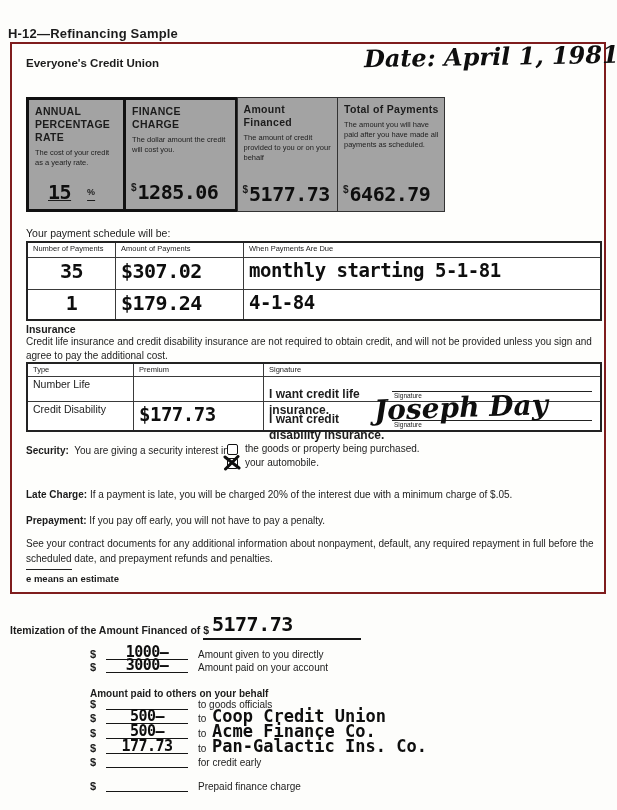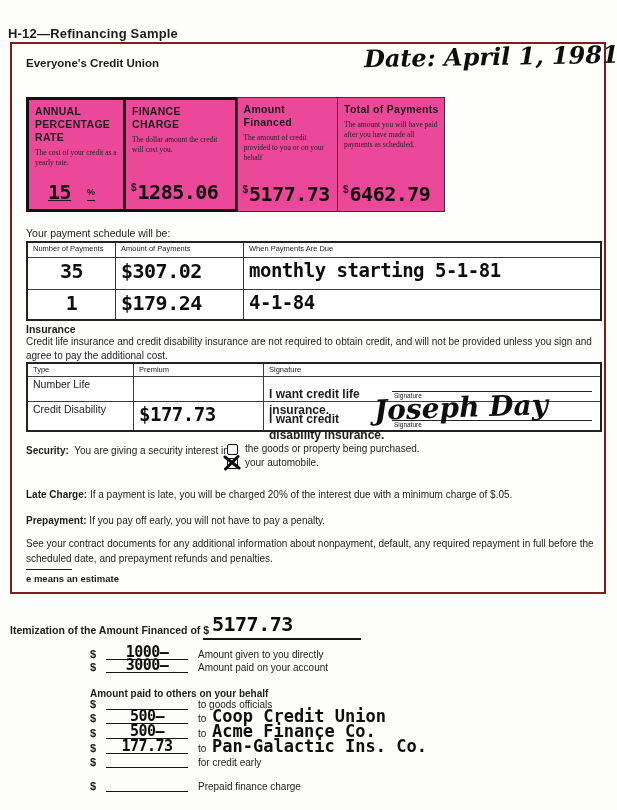--- a/index.html
+++ b/index.html
@@ -14,29 +14,29 @@
   .cursive{font-family:"DejaVu Serif", serif;font-style:italic;font-weight:700;color:#0e0e0e;}
 
   .page-title{left:8px;top:6px;font-size:13px;font-weight:600;letter-spacing:0.2px;margin-top:20px;}
 
   .main-box{left:10px;top:42px;width:592px;height:548px;border:2px solid #7f1d1d;background:#fefefc;}
   .creditor{left:14px;top:13px;font-size:11.5px;font-weight:700;}
   .date-hw{left:352px;top:-2px;font-size:24px;white-space:nowrap;transform:rotate(-1deg);}
 
   
   .fed-table{left:14px;top:53px;display:flex;align-items:stretch;}
-  .fed-cell{box-sizing:border-box;position:relative;height:115px;padding:5px 5px 4px 6px;background:#ec4899;}
+  .fed-cell{box-sizing:border-box;position:relative;height:115px;padding:5px 5px 4px 6px;background:#a3a3a3;}
   .fed-cell.heavy{border:3px solid #111;}
   .fed-cell.light{border:1.5px solid #333;}
   .fed-cell.c0{width:100px;}
   .fed-cell.c1{width:115px;margin-left:-3px;}
   .fed-cell.c2{width:102px;margin-left:-1.5px;}
   .fed-cell.c3{width:108px;margin-left:-1.5px;}
   .fed-title{font-size:10.5px;line-height:1.25;font-weight:600;letter-spacing:0.3px;}
-  .fed-desc{font-size:7.5px;line-height:1.3;margin-top:4px;color:#222;font-family:Liberation Serif, serif;}
+  .fed-desc{font-size:7.5px;line-height:1.3;margin-top:4px;color:#222;}
   .fed-value{position:absolute;left:5px;bottom:5px;white-space:nowrap;}
   .fed-value .cur{font-size:10px;font-weight:600;vertical-align:8px;margin-right:1px;}
   .fed-value .val{font-size:20px;}
   .fed-value .sfx{font-size:9px;font-weight:600;margin-left:16px;vertical-align:4px;}
   .fed-cell.c0 .fed-value{left:18px;text-decoration:underline;}
 
   
   .grid-tbl{display:grid;border:2px solid #222;background:#fff;box-sizing:border-box;}
   .grid-tbl .c{border-right:1.5px solid #3a3a3a;border-bottom:1.5px solid #3a3a3a;
     padding:1px 5px;position:relative;box-sizing:border-box;overflow:visible;}

